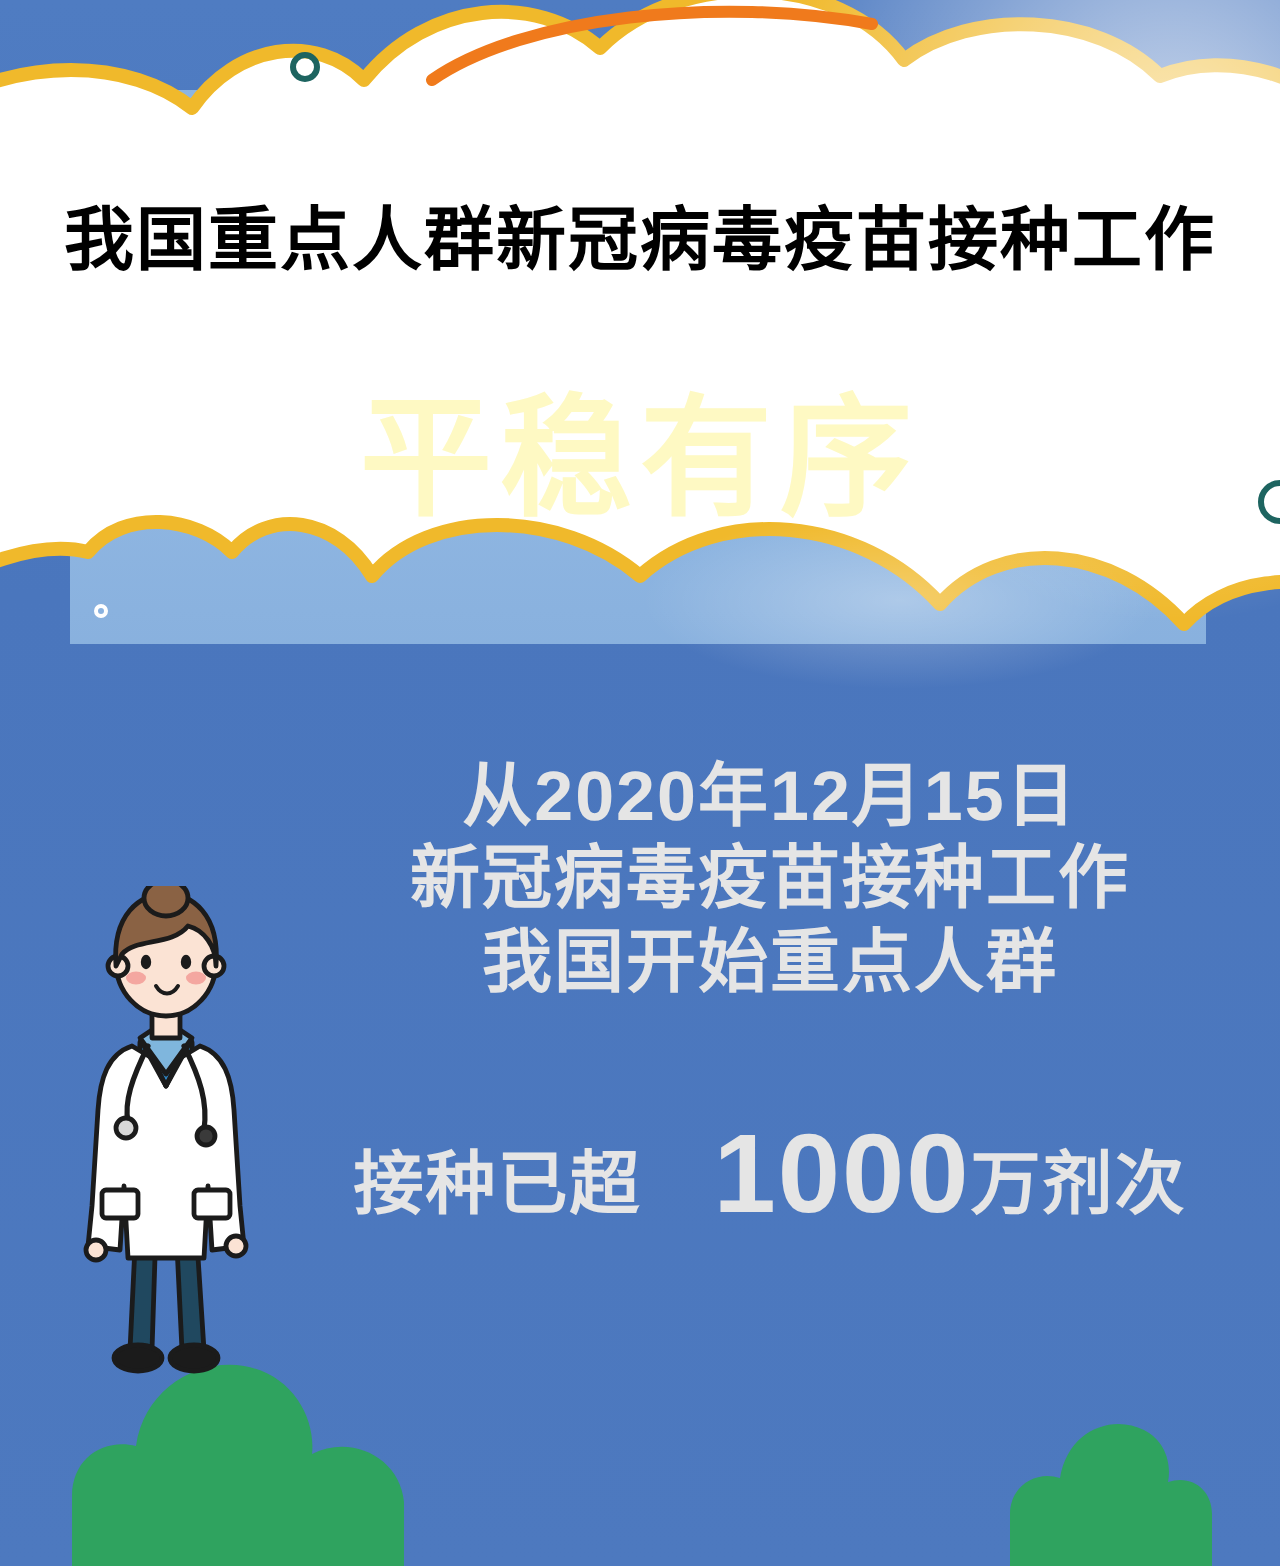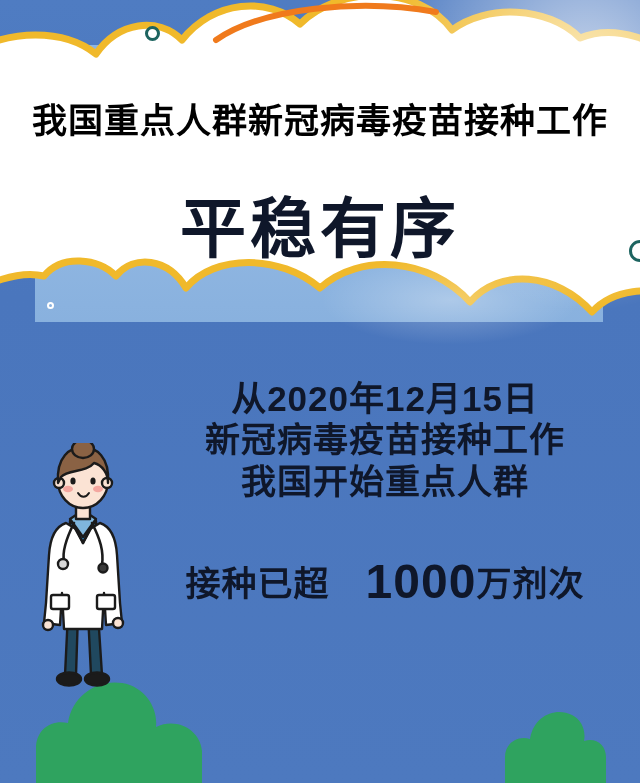--- a/index.html
+++ b/index.html
@@ -90,45 +90,45 @@
     letter-spacing: 1px;
     line-height: 1;
     white-space: nowrap;
   }
   .subhead {
     position: absolute;
     left: 0;
     top: 196px;
     width: 640px;
     text-align: center;
-    color: #0f172a;
+    color: #fef9c3;
     font-size: 66px;
     font-weight: 700;
     letter-spacing: 4px;
     line-height: 1;
     white-space: nowrap;
   }
 
   
   .body-copy {
     position: absolute;
     left: 150px;
     top: 378px;
     width: 470px;
     text-align: center;
-    color: #0f172a;
+    color: #e5e5e5;
     font-weight: 700;
     line-height: 1.18;
     white-space: nowrap;
   }
   .body-copy .line { font-size: 35px; letter-spacing: 1px; }
   .blk-a { margin-bottom: 0; }
   .gap   { height: 52px; }
   .big-num {
-    font-size: 48px;
+    font-size: 56px;
     letter-spacing: 1px;
     vertical-align: -2px;
     margin-left: 36px;
   }
 
   
   .doctor {
     position: absolute;
     left: 28px;
     top: 443px;

